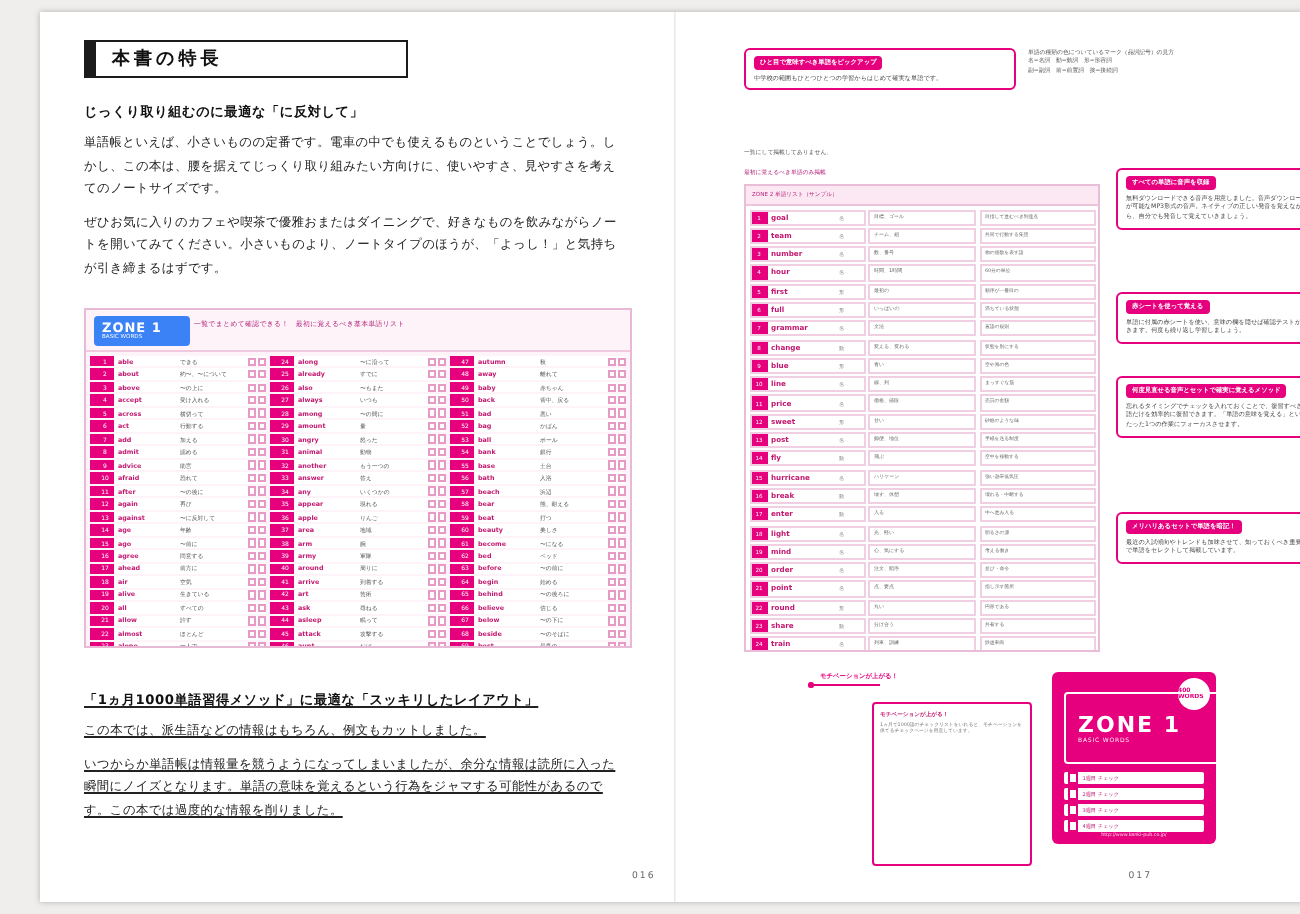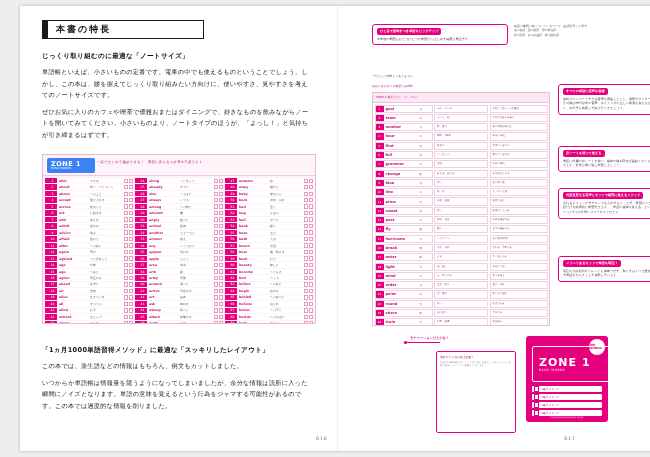--- a/index.html
+++ b/index.html
@@ -161,21 +161,21 @@
 
 <div class="page">
   <div class="gutter"></div>
 
   <div class="hdr">
     <div class="bar"></div>
     <div class="t">本書の特長</div>
   </div>
 
   <div class="lead" style="top:44px;">
-    <div class="sec-title">じっくり取り組むのに最適な「ノートサイズ」</div>
+    <div class="sec-title">じっくり取り組むのに最適な「に反対して」</div>
     <div>単語帳といえば、小さいものの定番です。電車の中でも使えるものということでしょう。しかし、この本は、腰を据えてじっくり取り組みたい方向けに、使いやすさ、見やすさを考えてのノートサイズです。</div>
     <div style="height:5px"></div>
     <div>ぜひお気に入りのカフェや喫茶で優雅おまたはダイニングで、好きなものを飲みながらノートを開いてみてください。小さいものより、ノートタイプのほうが、「よっし！」と気持ちが引き締まるはずです。</div>
   </div>
 
   <div class="sheet">
     <div class="sheet-top">
       <div class="zonebadge">
         <div class="z1">ZONE 1</div>
         <div class="z2">BASIC WORDS</div>
@@ -806,21 +806,21 @@
             <span class="jp">最良の</span>
             <span class="chk">
               <i></i>
               <i></i>
             </span>
           </div>
         </div>
       </div>
   </div>
 
-  <div class="lead" style="top:338px;">
+  <div class="lead" style="top:338px;text-decoration:underline;">
     <div class="sec-title">「1ヵ月1000単語習得メソッド」に最適な「スッキリしたレイアウト」</div>
     <div>この本では、派生語などの情報はもちろん、例文もカットしました。</div>
     <div style="height:5px"></div>
     <div>いつからか単語帳は情報量を競うようになってしまいましたが、余分な情報は読所に入った瞬間にノイズとなります。単語の意味を覚えるという行為をジャマする可能性があるのです。この本では過度的な情報を削りました。</div>
   </div>
 
   <div class="topnote" style="left:494px;top:18px;width:116px;">
     <div>単語の種類の色についているマーク（品詞記号）の見方</div>
     <div>名=名詞　動=動詞　形=形容詞</div>
     <div>副=副詞　前=前置詞　接=接続詞</div>

